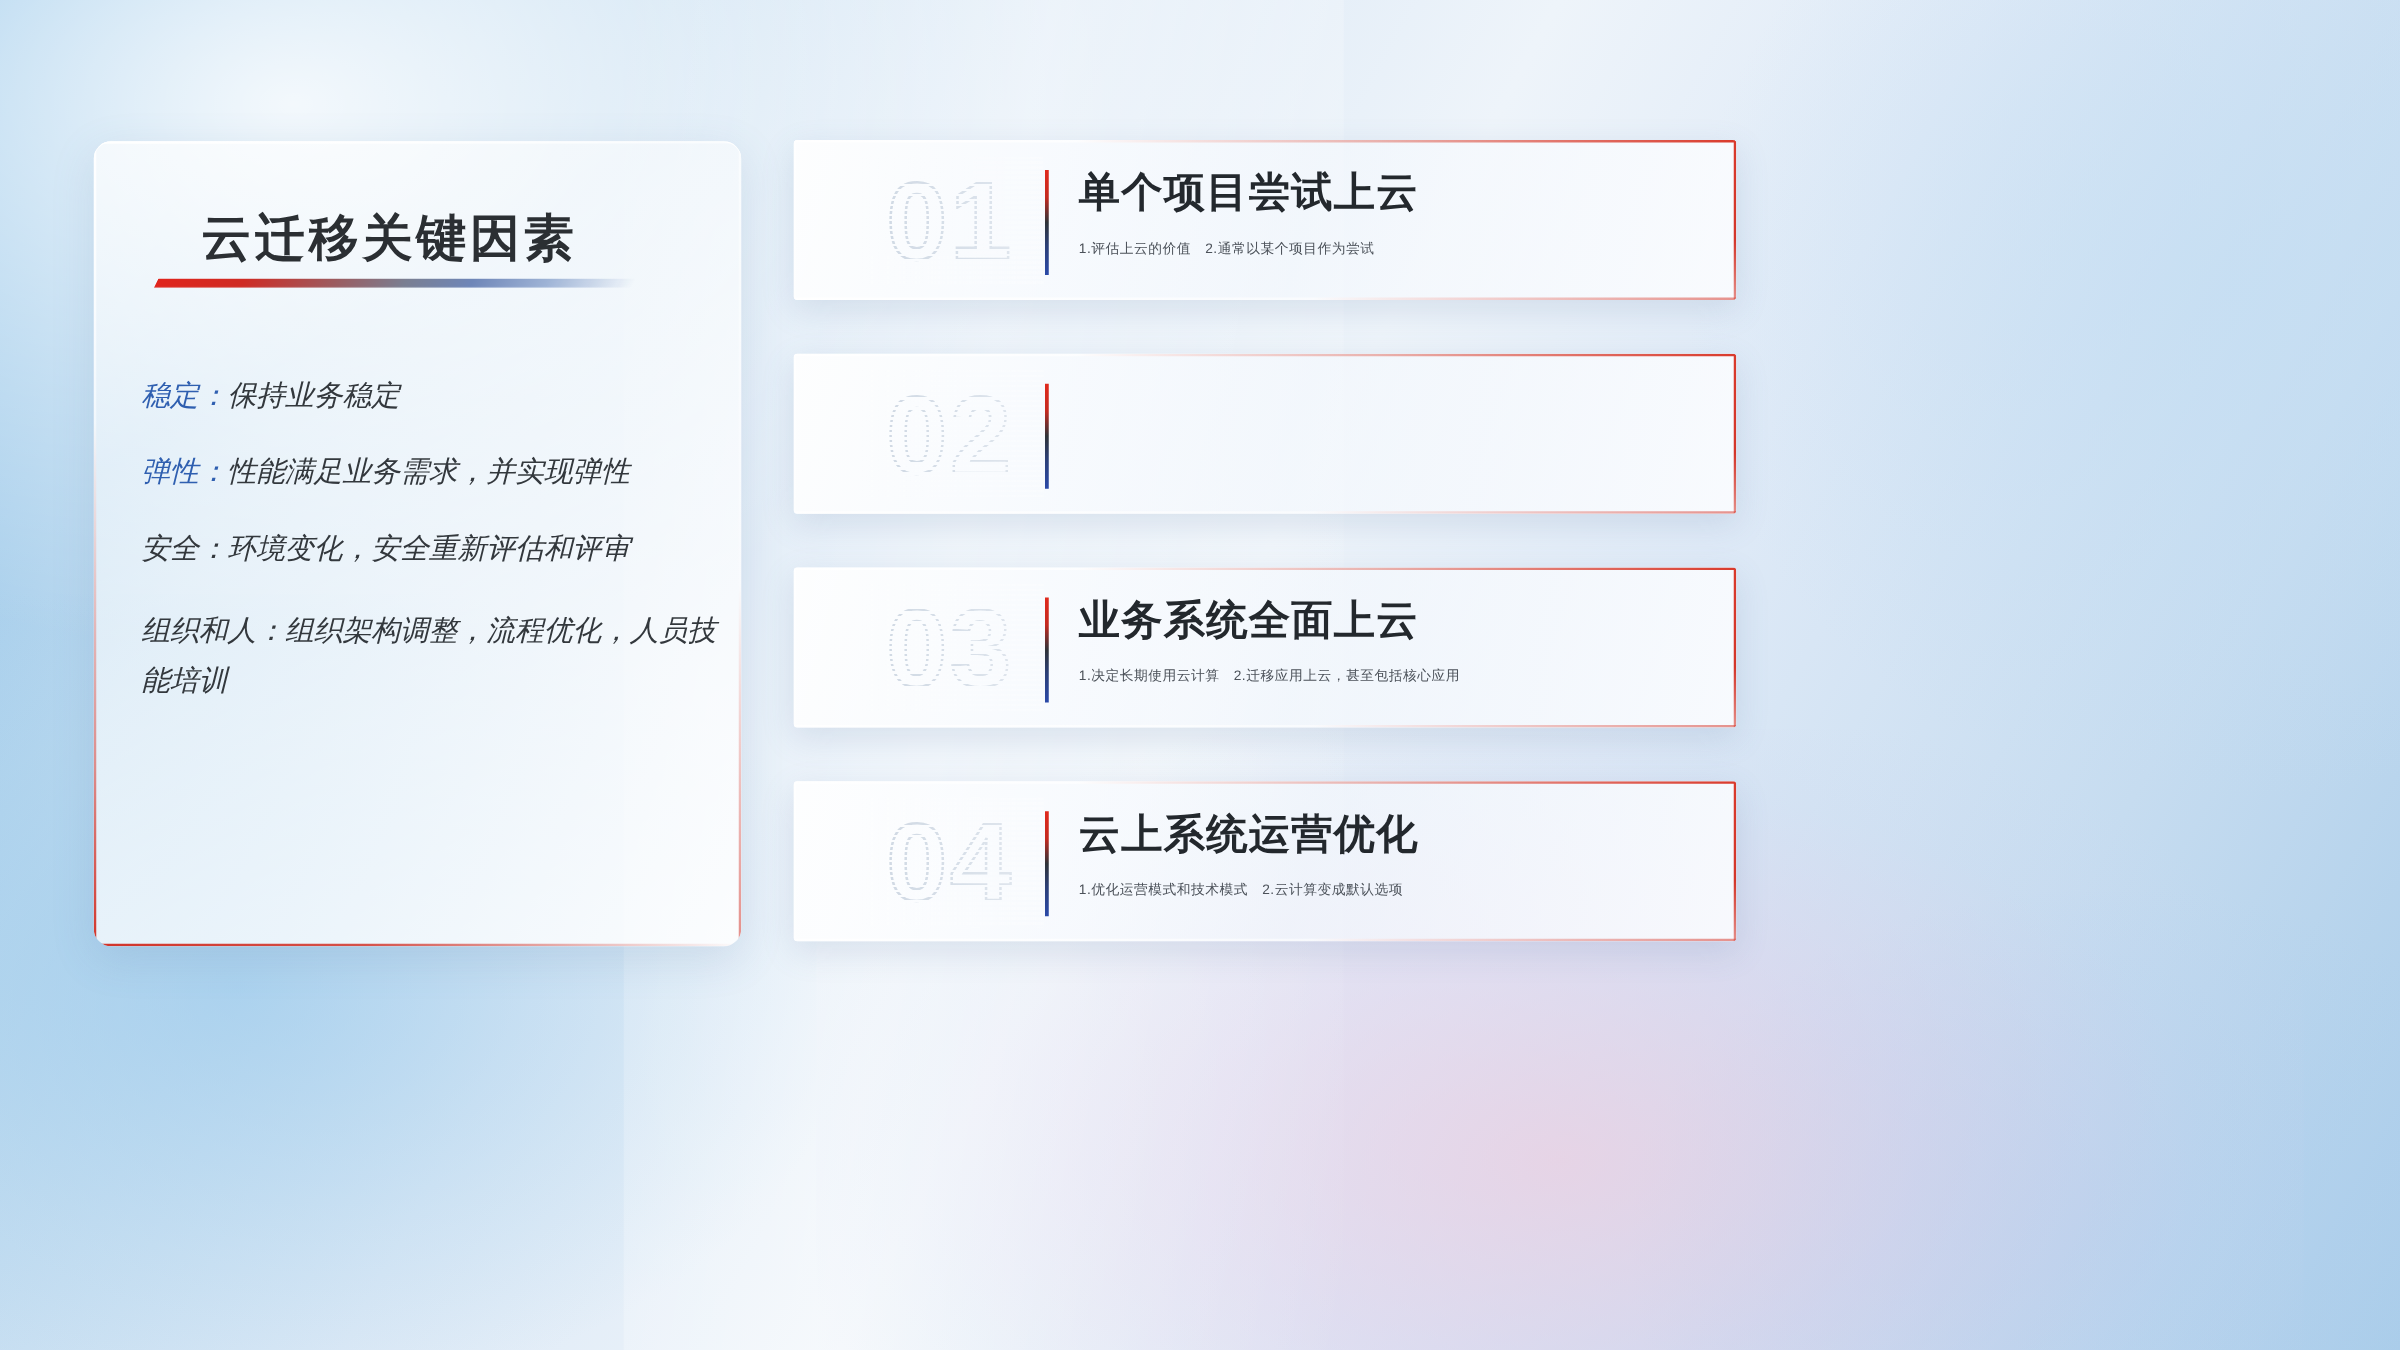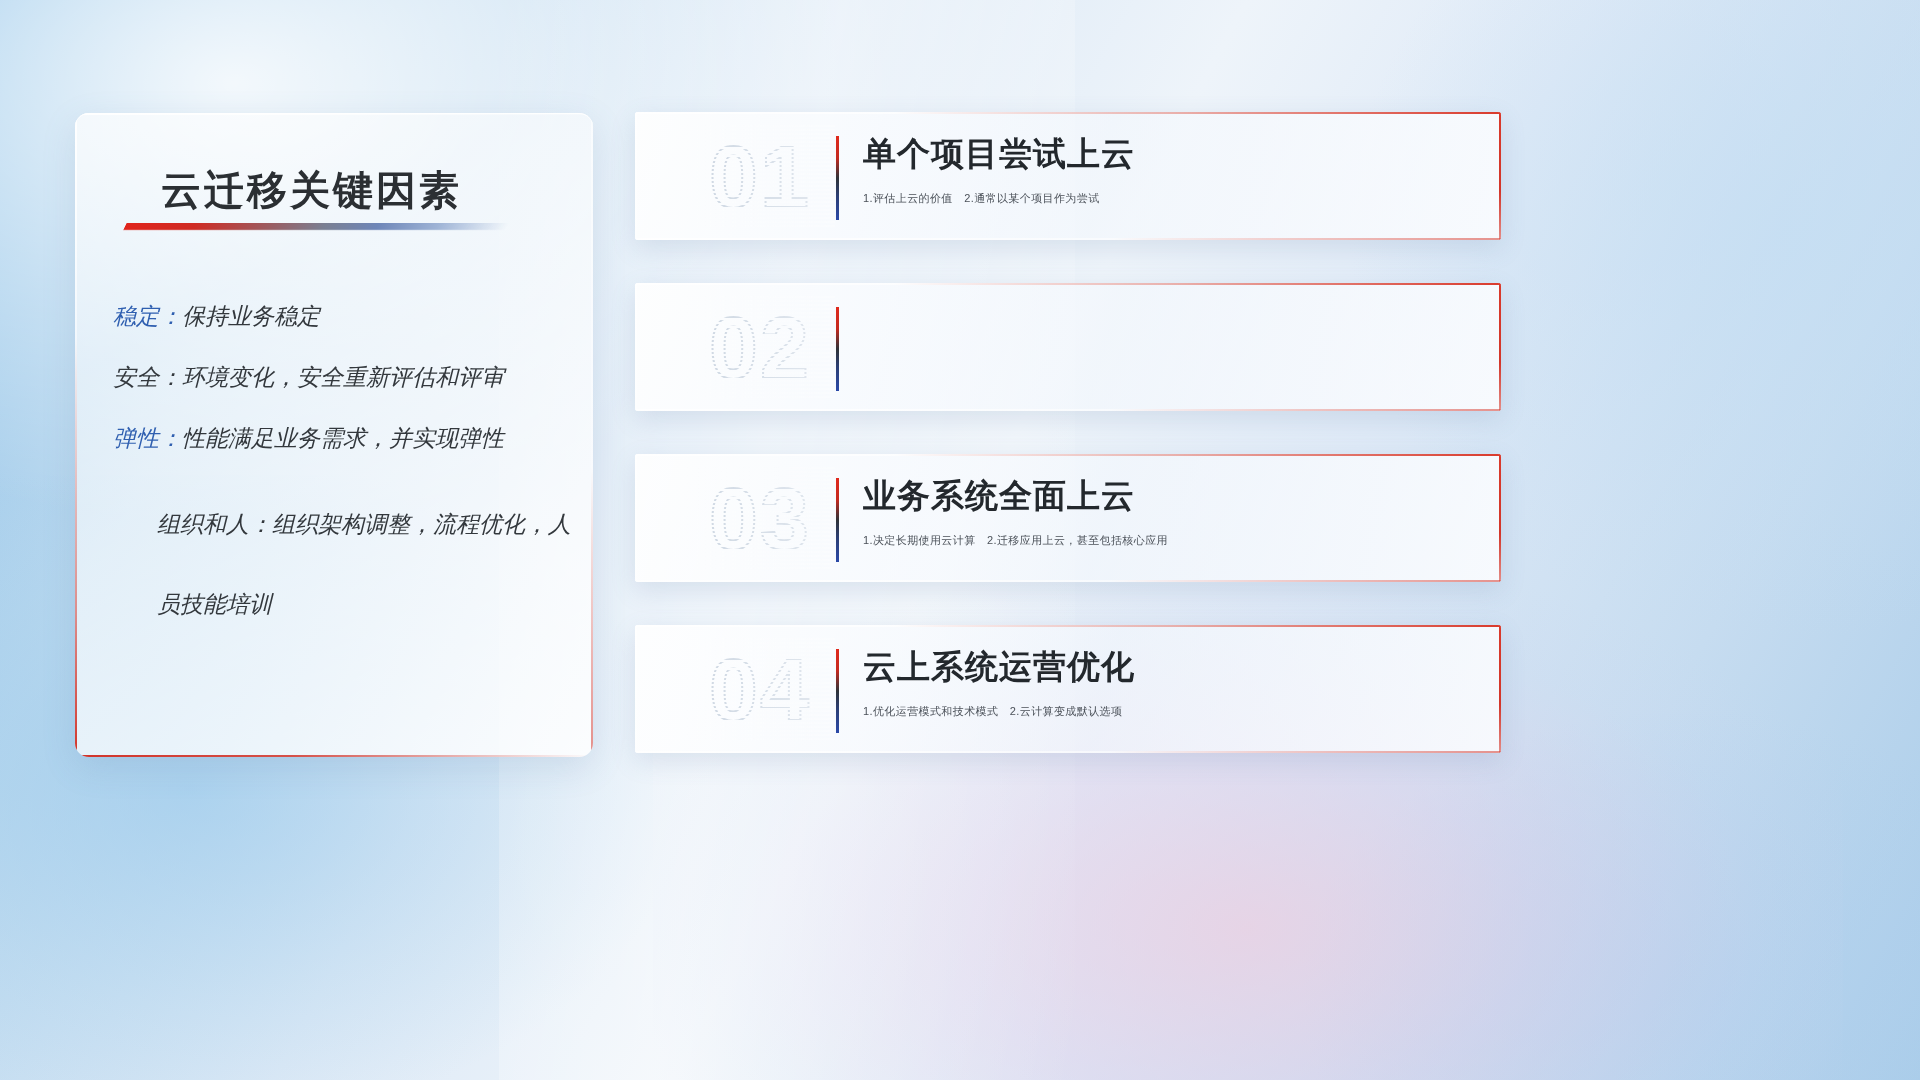--- a/index.html
+++ b/index.html
@@ -52,28 +52,28 @@
     background:linear-gradient(90deg,#e0241c 0%,#cf2b24 18%,#9a5d62 38%,#7a7f92 52%,#6e86b8 66%,#9fb4d6 82%,rgba(200,214,234,0) 100%);
     transform:skewX(-26deg);
     filter:blur(.2px);
   }
 
   .list{position:absolute;left:38px;top:188px;width:470px;}
   .list-row{
     font-size:23px;line-height:31px;color:#33383d;margin-bottom:30px;
     white-space:nowrap;font-family:"Liberation Sans","DejaVu Sans",sans-serif;font-style:italic;
   }
-  .list-row.wrap{white-space:normal;line-height:80px;margin-left:44px;}
+  .list-row.wrap{white-space:normal;line-height:40px;}
   .lbl-blue{color:#2f5fb0;}
   .lbl-dark{color:#33383d;}
 
   
   .cards{position:absolute;left:635px;top:112px;width:866px;}
   .card{
-    position:relative;width:866px;height:128px;margin-bottom:43px;
+    position:relative;width:754px;height:128px;margin-bottom:43px;
     border-radius:3px;
     background:linear-gradient(105deg,rgba(255,255,255,.92) 0%,rgba(250,252,255,.80) 26%,rgba(244,248,253,.66) 54%,rgba(252,253,255,.88) 100%);
     box-shadow:0 8px 26px rgba(86,120,160,.16);
     overflow:hidden;
   }
   .card .c-top{position:absolute;left:0;top:0;height:2px;width:100%;
     background:linear-gradient(90deg,rgba(255,255,255,.95) 0%,rgba(255,255,255,.7) 30%,rgba(226,120,108,.55) 62%,#d93a2c 100%);}
   .card .c-right{position:absolute;right:0;top:0;width:2px;height:100%;
     background:linear-gradient(180deg,#d93a2c 0%,#d3362a 62%,rgba(211,54,42,.55) 100%);}
   .card .c-bottom{position:absolute;left:0;bottom:0;height:2px;width:100%;
@@ -132,24 +132,24 @@
   <div class="edge-bottom"></div>
 
   <div class="panel-title">云迁移关键因素</div>
   <div class="title-rule"></div>
 
   <div class="list">
     <div class="list-row">
       <span class="lbl-blue">稳定：</span><span>保持业务稳定</span>
     </div>
     <div class="list-row">
+      <span class="lbl-blue">弹性：</span><span>性能满足业务需求，并实现弹性</span>
+    </div>
+    <div class="list-row">
       <span class="lbl-dark">安全：</span><span>环境变化，安全重新评估和评审</span>
-    </div>
-    <div class="list-row">
-      <span class="lbl-blue">弹性：</span><span>性能满足业务需求，并实现弹性</span>
     </div>
     <div class="list-row wrap">
       <span class="lbl-dark">组织和人：</span><span>组织架构调整，流程优化，人员技能培训</span>
     </div>
   </div>
 </div>
 
 <div class="cards">
 
   <div class="card">

